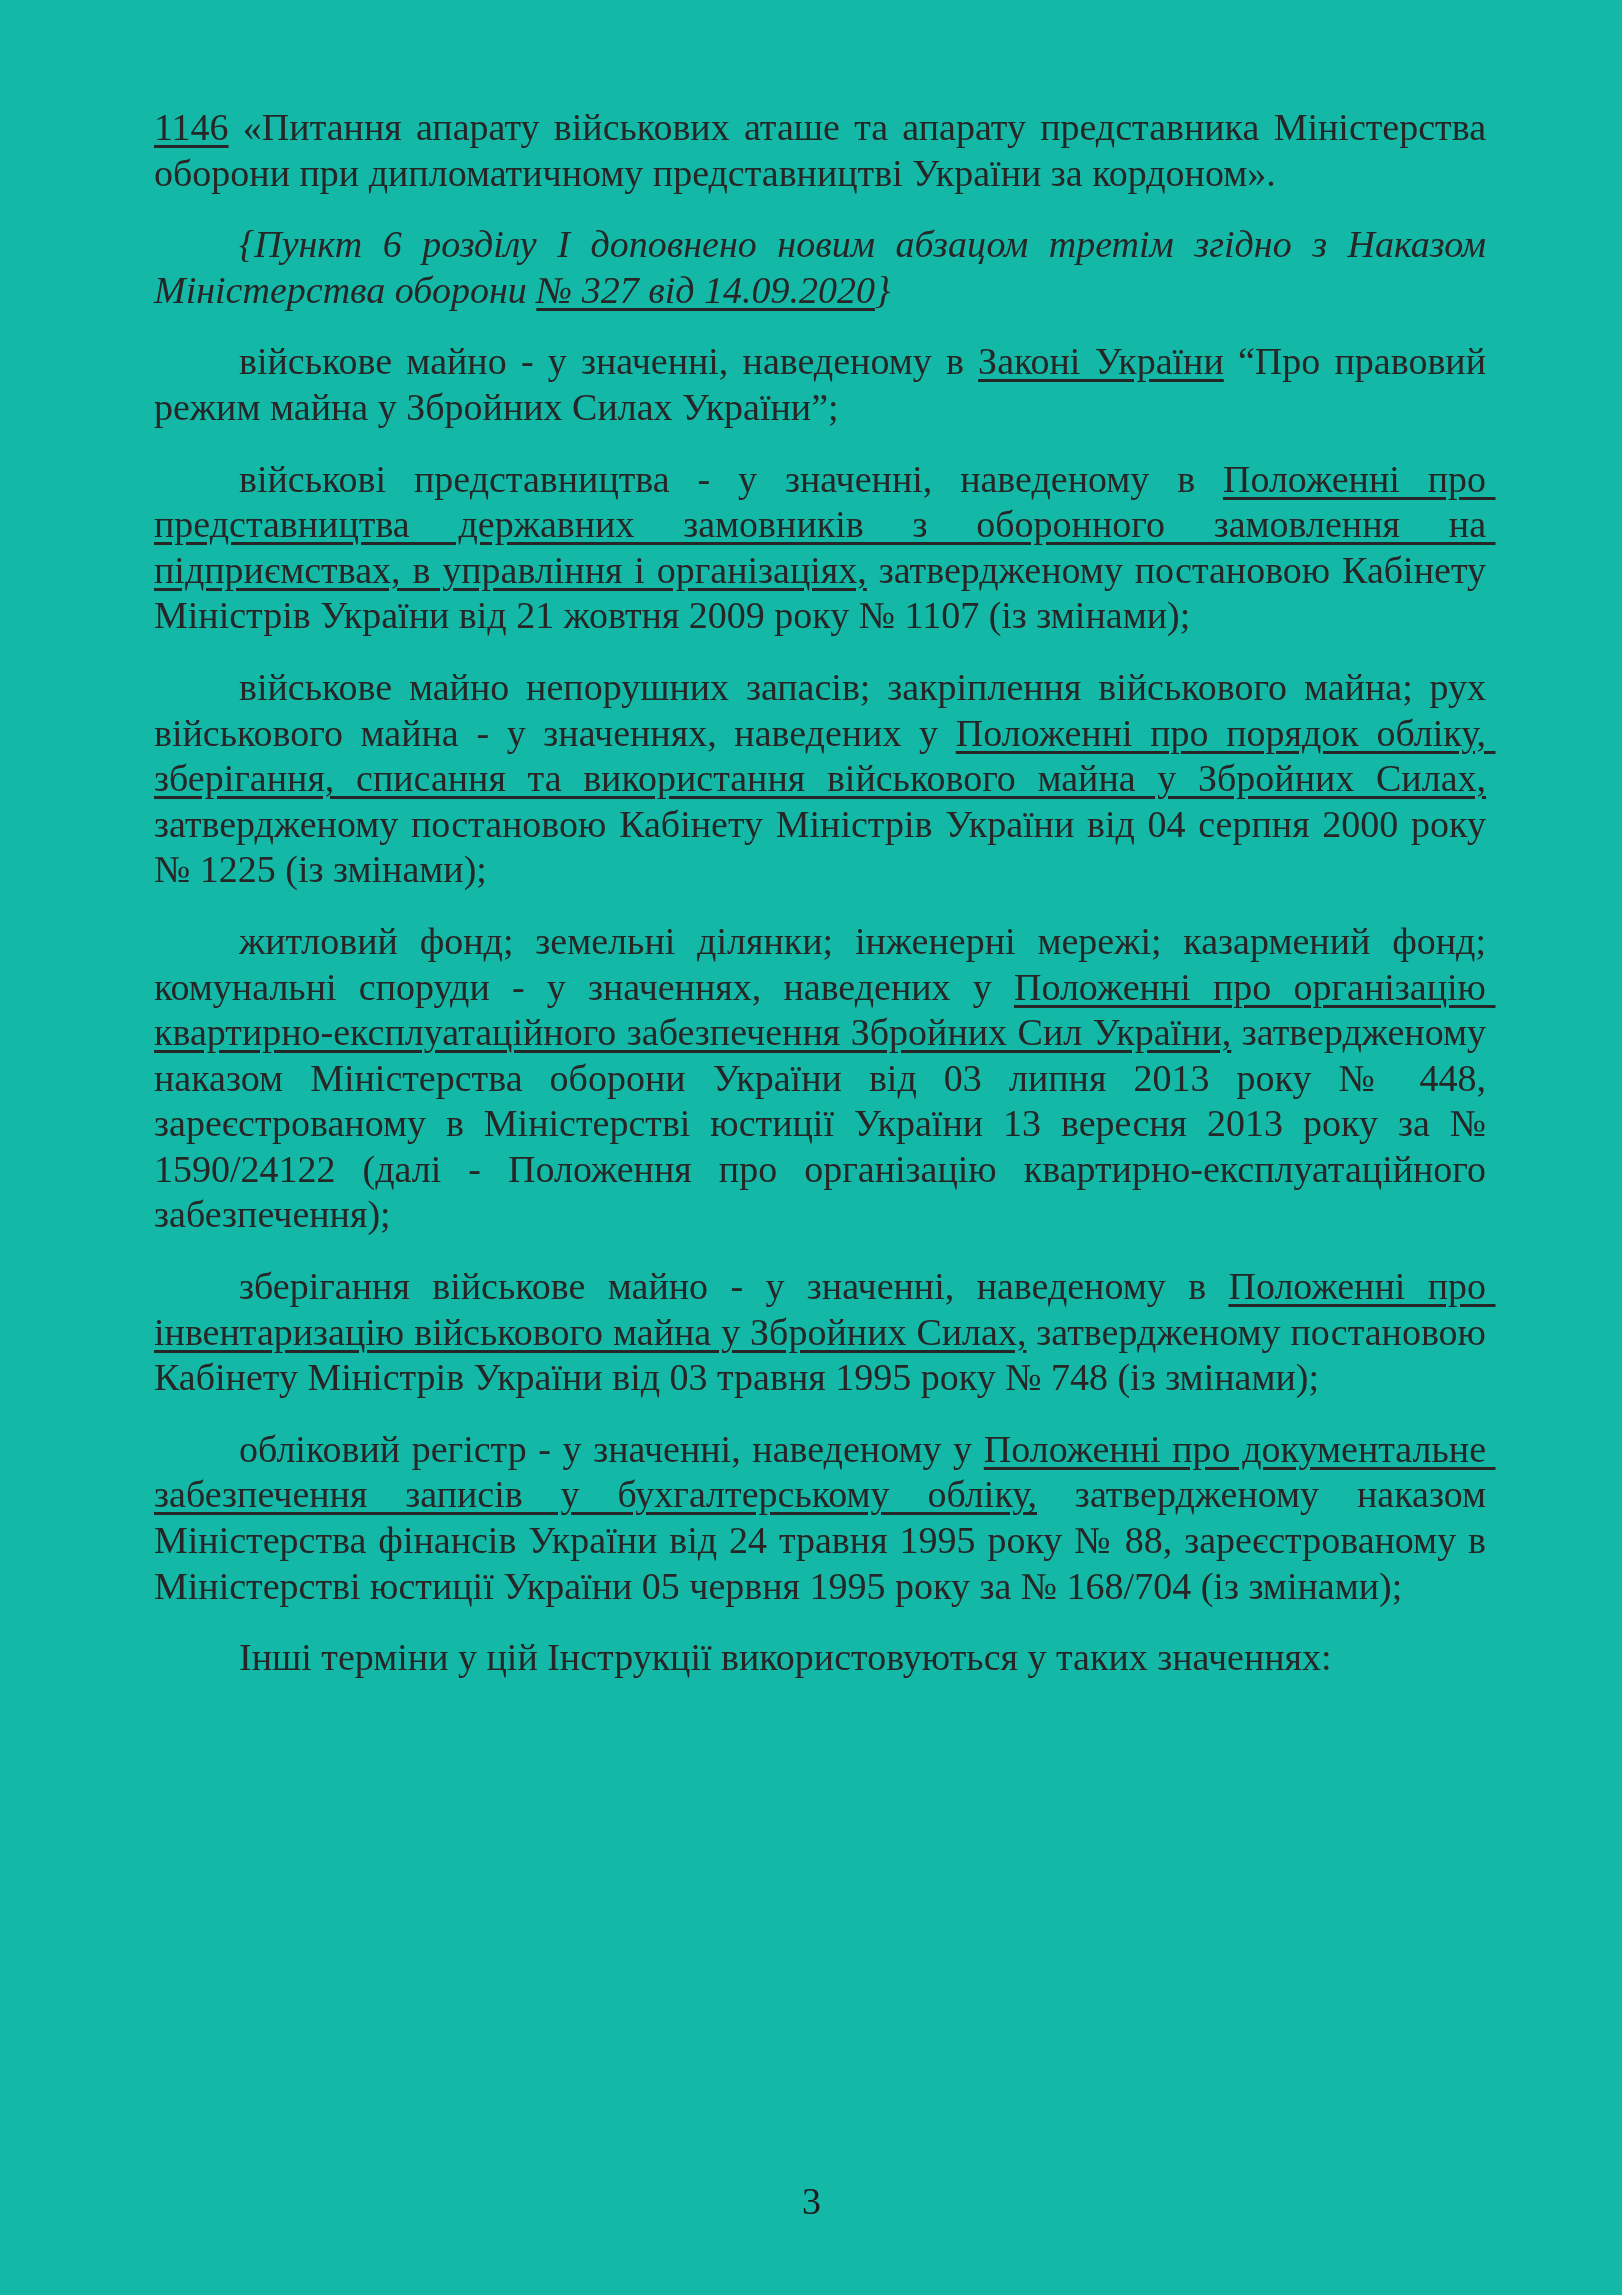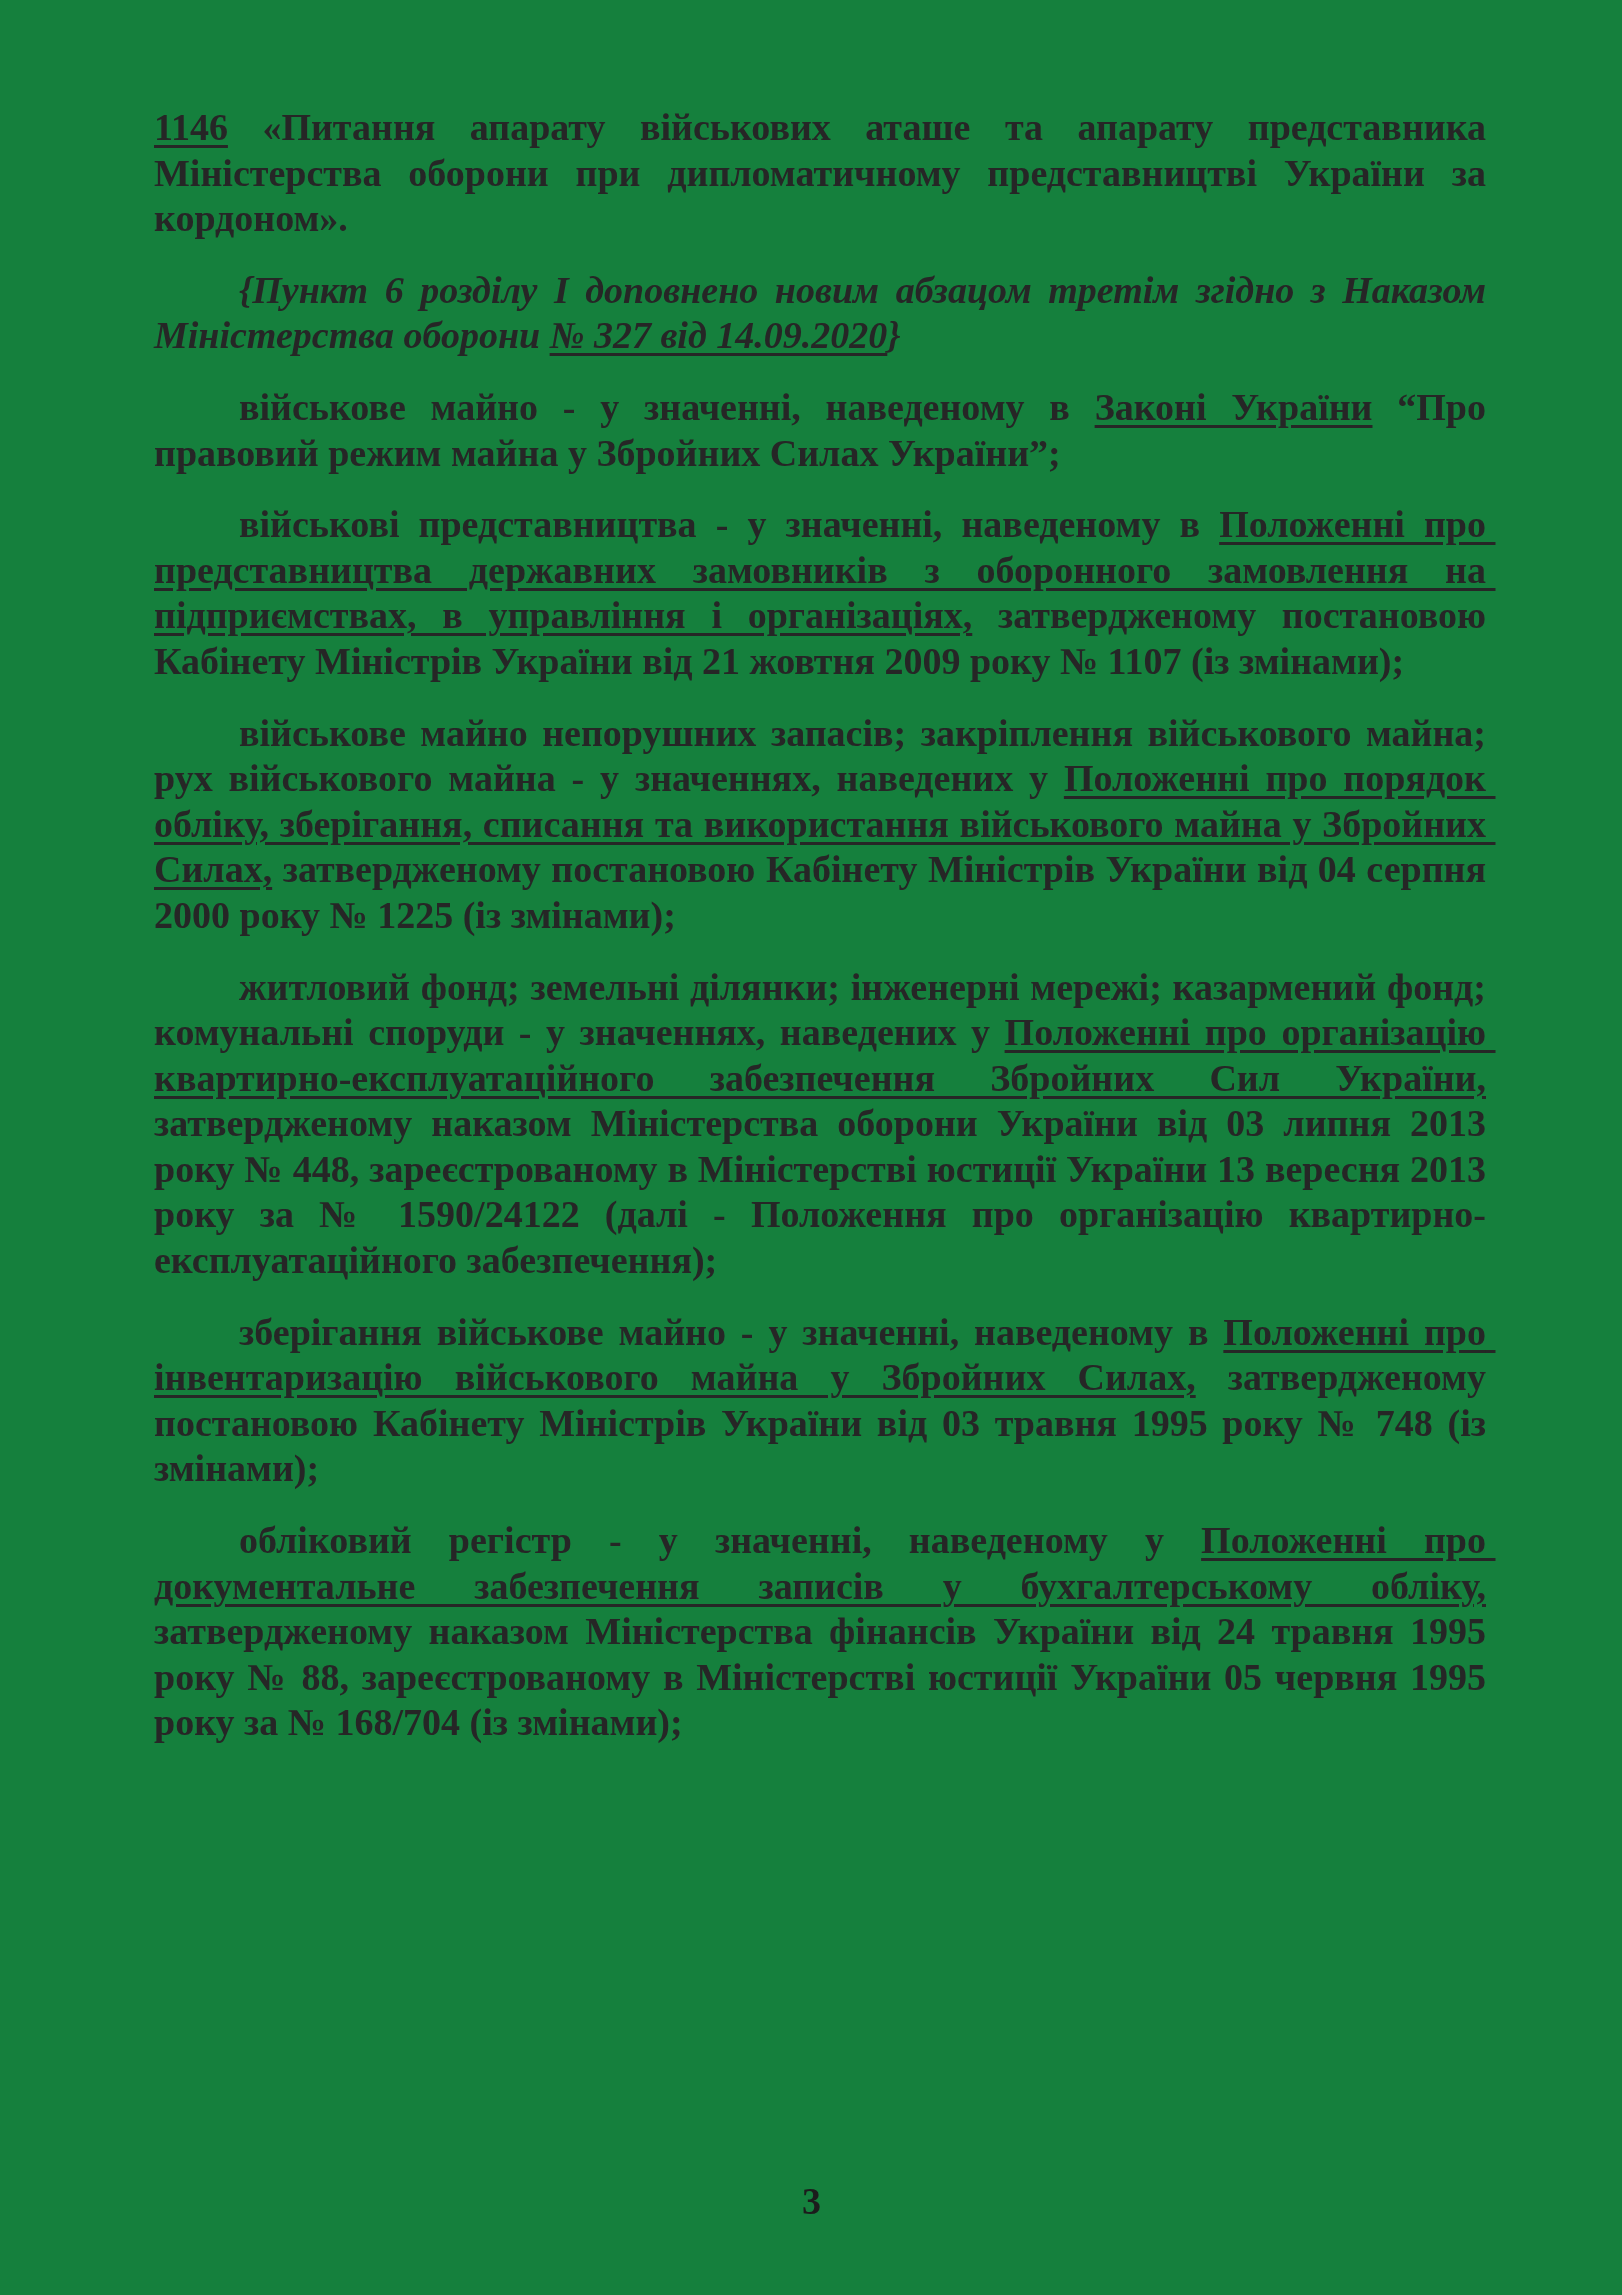--- a/index.html
+++ b/index.html
@@ -5,28 +5,27 @@
   html, body {
     margin: 0;
     padding: 0;
     background: #ffffff;
   }
   .page {
     position: relative;
     width: 1623px;
     height: 2295px;
     box-sizing: border-box;
-    background: #15803d;
+    background: #14b8a6;
     color: #262626;
     font-family: "Liberation Serif", "DejaVu Serif", serif;
     font-size: 38px;
     line-height: 1.2;
     padding: 105px 137px 16px 154px;
     overflow: hidden;
-    font-weight: bold;
   }
   .doc-body p.para {
     margin: 0 0 26px 0;
     text-align: justify;
     text-justify: inter-word;
   }
   .doc-body p.para.indent {
     text-indent: 85px;
   }
   .doc-body p.para.italic {
@@ -58,16 +57,17 @@
 <div class="page">
   <div class="doc-body">
       <p class="para"><span class="run run-link">1146</span><span class="run"> «Питання апарату військових аташе та апарату представника Міністерства оборони при дипломатичному представництві України за кордоном».</span></p>
       <p class="para indent italic"><span class="run">{Пункт 6 розділу I доповнено новим абзацом третім згідно з Наказом Міністерства оборони </span><span class="run run-link">№ 327 від 14.09.2020</span><span class="run">}</span></p>
       <p class="para indent"><span class="run">військове майно - у значенні, наведеному в </span><span class="run run-link">Законі України</span><span class="run"> “Про правовий режим майна у Збройних Силах України”;</span></p>
       <p class="para indent"><span class="run">військові представництва - у значенні, наведеному в </span><span class="run run-link">Положенні про представництва державних замовників з оборонного замовлення на підприємствах, в управління і організаціях,</span><span class="run"> затвердженому постановою Кабінету Міністрів України від 21 жовтня 2009 року № 1107 (із змінами);</span></p>
       <p class="para indent"><span class="run">військове майно непорушних запасів; закріплення військового майна; рух військового майна - у значеннях, наведених у </span><span class="run run-link">Положенні про порядок обліку, зберігання, списання та використання військового майна у Збройних Силах,</span><span class="run"> затвердженому постановою Кабінету Міністрів України від 04 серпня 2000 року № 1225 (із змінами);</span></p>
       <p class="para indent"><span class="run">житловий фонд; земельні ділянки; інженерні мережі; казармений фонд; комунальні споруди - у значеннях, наведених у </span><span class="run run-link">Положенні про організацію квартирно-експлуатаційного забезпечення Збройних Сил України,</span><span class="run"> затвердженому наказом Міністерства оборони України від 03 липня 2013 року № 448, зареєстрованому в Міністерстві юстиції України 13 вересня 2013 року за № 1590/24122 (далі - Положення про організацію квартирно-експлуатаційного забезпечення);</span></p>
       <p class="para indent"><span class="run">зберігання військове майно - у значенні, наведеному в </span><span class="run run-link">Положенні про інвентаризацію військового майна у Збройних Силах,</span><span class="run"> затвердженому постановою Кабінету Міністрів України від 03 травня 1995 року № 748 (із змінами);</span></p>
       <p class="para indent"><span class="run">обліковий регістр - у значенні, наведеному у </span><span class="run run-link">Положенні про документальне забезпечення записів у бухгалтерському обліку,</span><span class="run"> затвердженому наказом Міністерства фінансів України від 24 травня 1995 року № 88, зареєстрованому в Міністерстві юстиції України 05 червня 1995 року за № 168/704 (із змінами);</span></p>
+      <p class="para indent"><span class="run">Інші терміни у цій Інструкції використовуються у таких значеннях:</span></p>
     </div>
   <div class="page-number">3</div>
 </div>
 
 
 </body></html>

